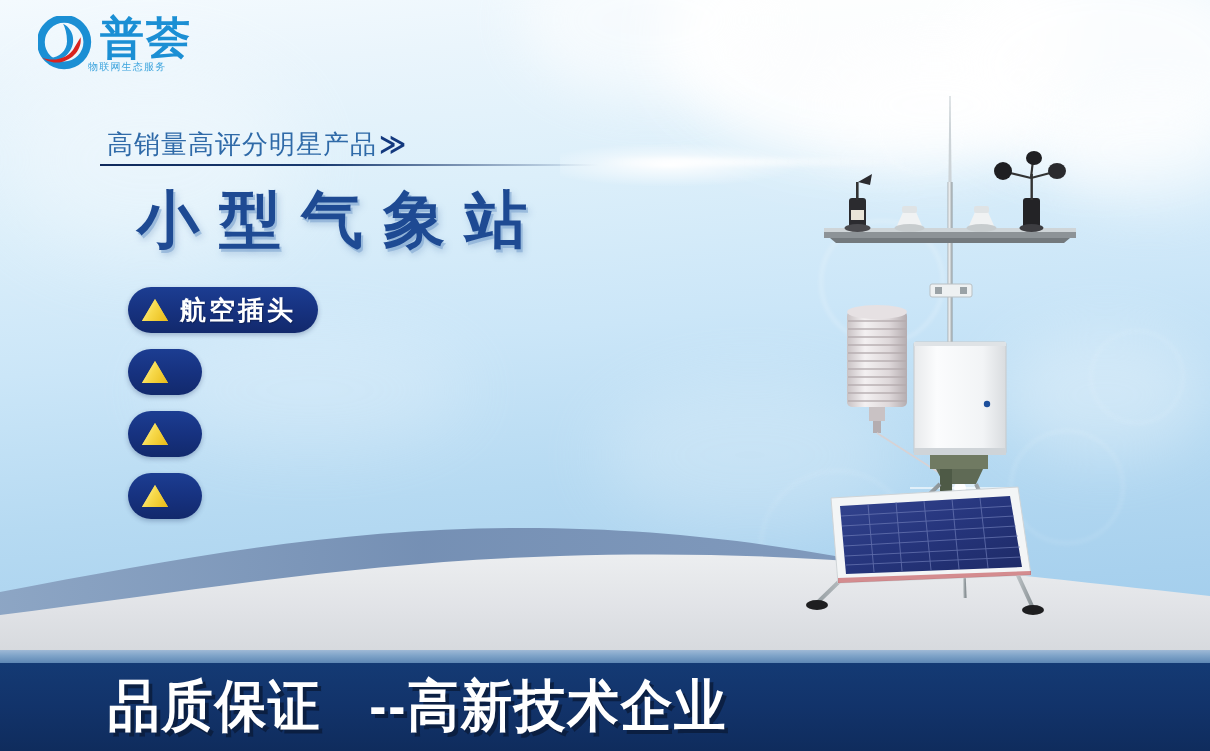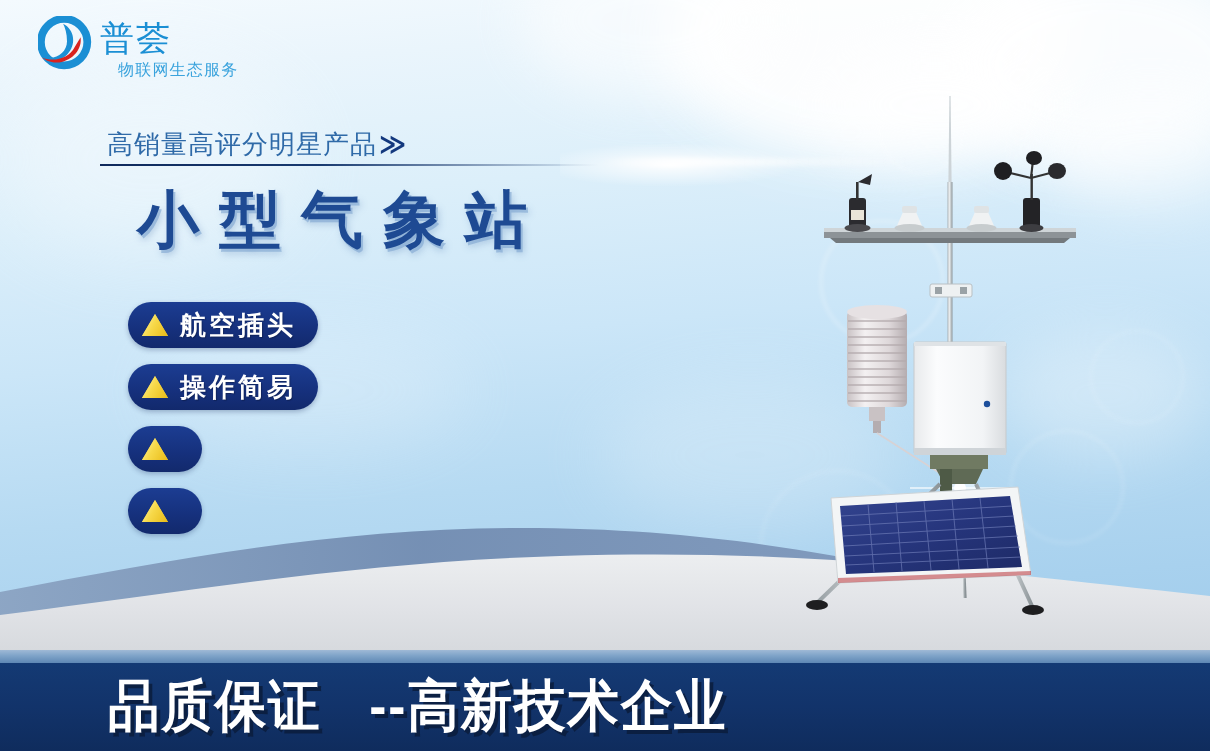--- a/index.html
+++ b/index.html
@@ -30,22 +30,22 @@
   .b1{left:820px;top:220px;width:120px;height:120px;}
   .b2{left:880px;top:90px;width:80px;height:80px;opacity:.6;}
   .b3{left:760px;top:470px;width:150px;height:150px;opacity:.45;}
   .b4{left:1010px;top:430px;width:110px;height:110px;opacity:.5;}
   .b5{left:1090px;top:330px;width:90px;height:90px;opacity:.4;}
   .b6{left:935px;top:515px;width:70px;height:70px;opacity:.5;}
 
   
   .logo{position:absolute;left:38px;top:12px;width:210px;height:72px;}
   .logo-mark{position:absolute;left:0;top:4px;width:58px;height:58px;}
-  .logo-text{position:absolute;left:62px;top:6px;color:#1b8fd4;font-size:34px;font-weight:400;letter-spacing:2px;line-height:40px;}
-  .logo-sub{position:absolute;left:80px;top:48px;color:#3aa3dd;font-size:16px;letter-spacing:1.2px;}
+  .logo-text{position:absolute;left:62px;top:6px;color:#1b8fd4;font-size:44px;font-weight:700;letter-spacing:2px;line-height:40px;}
+  .logo-sub{position:absolute;left:50px;top:48px;color:#3aa3dd;font-size:10px;letter-spacing:1.2px;}
 
   
   .eyebrow{
     position:absolute;left:107px;top:127px;font-size:26px;color:#2f6aa8;
     letter-spacing:1px;white-space:nowrap;font-weight:400;
   }
   .eyebrow .chev{color:#13387e;font-weight:700;font-size:26px;margin-left:2px;}
   .rule{
     position:absolute;left:100px;top:164px;width:580px;height:2px;
     background:linear-gradient(90deg,#0f2a5c 0%,#183a70 38%,rgba(40,70,120,.55) 62%,rgba(255,255,255,0) 86%);
@@ -62,21 +62,21 @@
   }
   .title{
     position:absolute;left:105px;top:178px;
     font-size:62px;font-weight:700;color:#1e4a93;letter-spacing:20px;
     text-shadow:2px 3px 0 rgba(120,160,205,.55), 3px 5px 7px rgba(90,130,180,.35);
     white-space:nowrap;
     margin-left:32px;
   }
 
   
-  .pills{position:absolute;left:128px;top:302px;}
+  .pills{position:absolute;left:128px;top:287px;}
   .pill{
     display:flex;align-items:center;height:46px;margin-bottom:16px;
     background:linear-gradient(180deg,#1c3d92 0%,#16317e 55%,#12296c 100%);
     border-radius:24px;padding:0 22px 0 14px;width:max-content;
     box-shadow:0 2px 5px rgba(25,45,95,.30);
   }
   .tri{
     width:0;height:0;border-left:13px solid transparent;border-right:13px solid transparent;
     border-bottom:22px solid #f5d33c;margin-right:12px;position:relative;
   }
@@ -172,21 +172,20 @@
   <div class="flare"></div>
   <div class="title">小型气象站</div>
 
   <div class="pills">
     <div class="pill">
       <span class="tri"></span>
       <span class="pill-label">航空插头</span>
     </div>
     <div class="pill">
       <span class="tri"></span>
-      <span class="pill-label">操作简易</span>
     </div>
     <div class="pill">
       <span class="tri"></span>
     </div>
     <div class="pill">
       <span class="tri"></span>
     </div>
   </div>
 
   <svg class="product" viewBox="0 0 340 560">

